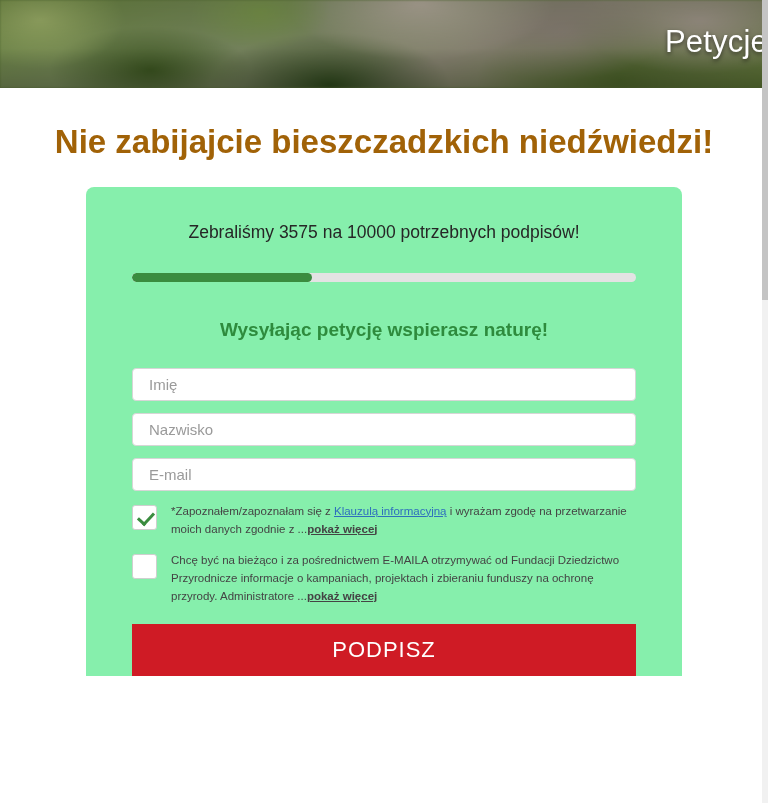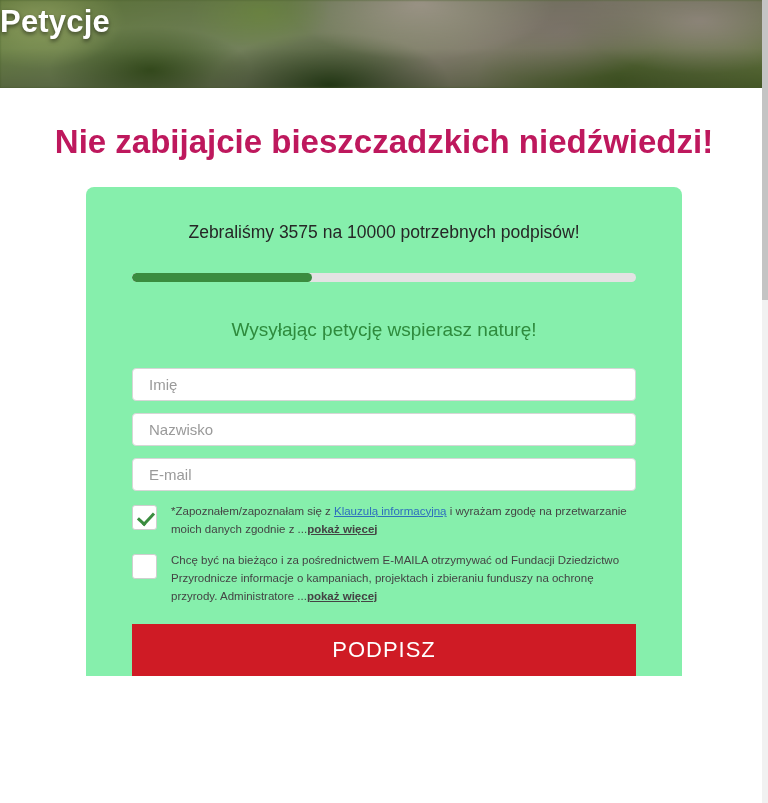--- a/index.html
+++ b/index.html
@@ -38,39 +38,39 @@
   }
   .hero-dark {
     position: absolute;
     inset: 0;
     background: linear-gradient(180deg, rgba(0,0,0,0.18) 0%, rgba(0,0,0,0.10) 55%, rgba(0,0,0,0.28) 100%);
   }
   .hero-title {
     position: absolute;
     left: 0;
     right: 0;
-    top: 4px;
-    text-align: left;
+    top: 24px;
+    text-align: right;
     color: #ffffff;
     font-size: 31px;
-    font-weight: bold;
+    font-weight: normal;
     text-shadow: 0 2px 4px rgba(0,0,0,0.55);
     letter-spacing: 0.2px;
   }
 
   
   .page {
     width: 768px;
     background: #ffffff;
   }
 
   .petition-title {
     margin: 36px 12px 8px 12px;
     text-align: center;
-    color: #be185d;
+    color: #a16207;
     font-size: 33px;
     font-weight: bold;
     line-height: 1.12;
   }
   .petition-date {
     margin-top: 14px;
     text-align: center;
     color: #4a4a4a;
     font-size: 15px;
   }
@@ -103,21 +103,21 @@
     height: 100%;
     background: #3a8c3f;
     border-radius: 5px;
   }
 
   .support-line {
     margin-top: 37px;
     text-align: center;
     color: #2e8b3d;
     font-size: 19px;
-    font-weight: normal;
+    font-weight: bold;
   }
 
   
   .form {
     margin-top: 27px;
   }
   .field {
     display: block;
     width: 100%;
     height: 33px;

